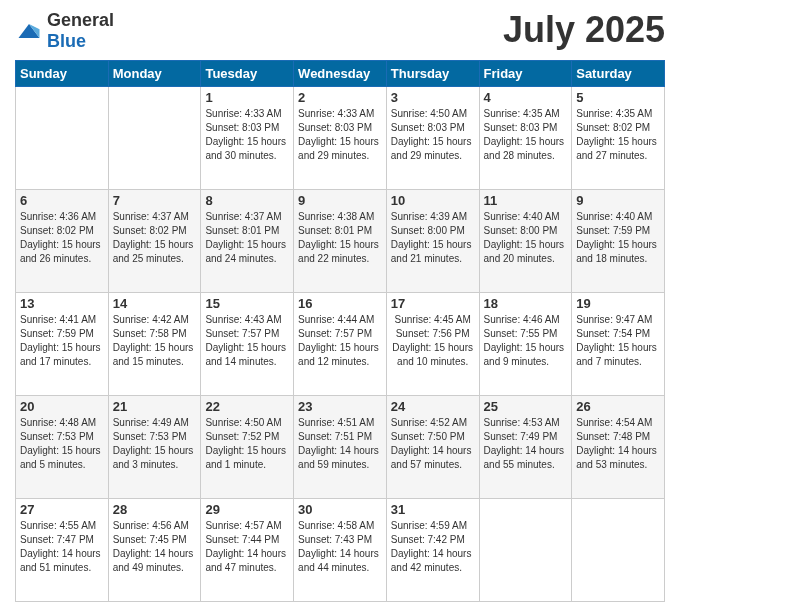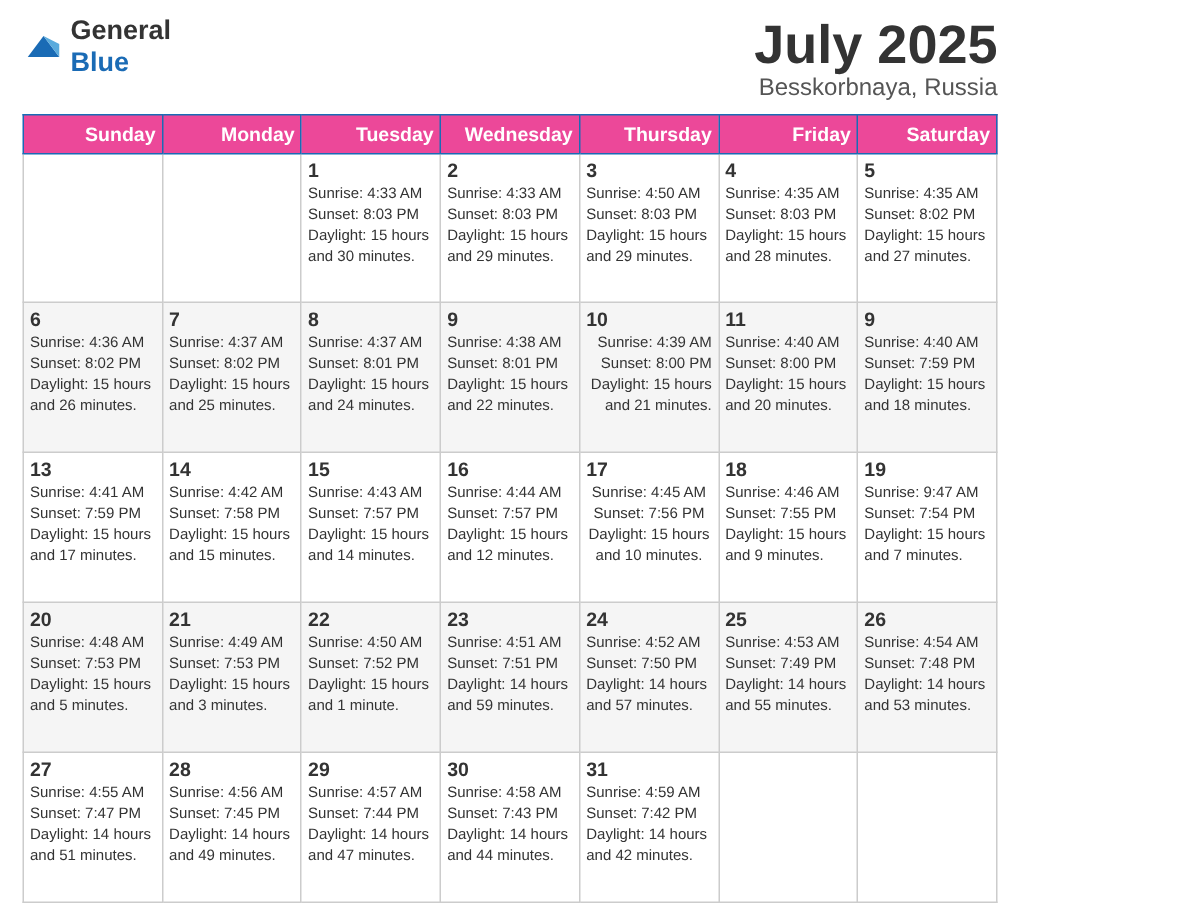--- a/index.html
+++ b/index.html
@@ -46,26 +46,26 @@
       color: #555;
     }
     .calendar {
       flex: 1;
       border: 1px solid #ccc;
       border-collapse: collapse;
       width: 100%;
       table-layout: fixed;
     }
     .calendar th {
-      background-color: #ec4899;
+      background-color: #0369a1;
       color: #fff;
       font-size: 13px;
       font-weight: bold;
       padding: 5px 4px;
-      text-align: right;
+      text-align: left;
       border: 1px solid #1a6bb5;
       margin-top: 44px;
     }
     .calendar td {
       border: 1px solid #ccc;
       vertical-align: top;
       padding: 3px 4px;
       font-size: 10.5px;
       color: #333;
       background: #fff;
@@ -107,21 +107,20 @@
         <polygon points="4,24 16,8 28,24" fill="#1a6bb5"></polygon>
         <polygon points="16,8 28,24 28,14" fill="#5aabdd"></polygon>
       </svg>
       <div>
         <span style="font-size:18px;font-weight:bold;color:#333;">General</span><br>
         <span style="font-size:18px;font-weight:bold;color:#1a6bb5;">Blue</span>
       </div>
     </div>
     <div class="title-block">
       <div class="main-title">July 2025</div>
-      <div class="subtitle">Besskorbnaya, Russia</div>
     </div>
   </div>
 
   <table class="calendar">
     <thead>
       <tr>
         <th>Sunday</th>
         <th>Monday</th>
         <th>Tuesday</th>
         <th>Wednesday</th>
@@ -194,21 +193,21 @@
           </td>
           <td>
             <span class="day-num">9</span>
             <div class="day-info" style="white-space: pre-line;">Sunrise: 4:38 AM
 Sunset: 8:01 PM
 Daylight: 15 hours
 and 22 minutes.</div>
           </td>
           <td>
             <span class="day-num">10</span>
-            <div class="day-info" style="white-space: pre-line; text-align: right;">Sunrise: 4:39 AM
+            <div class="day-info" style="white-space: pre-line;">Sunrise: 4:39 AM
 Sunset: 8:00 PM
 Daylight: 15 hours
 and 21 minutes.</div>
           </td>
           <td>
             <span class="day-num">11</span>
             <div class="day-info" style="white-space: pre-line;">Sunrise: 4:40 AM
 Sunset: 8:00 PM
 Daylight: 15 hours
 and 20 minutes.</div>

